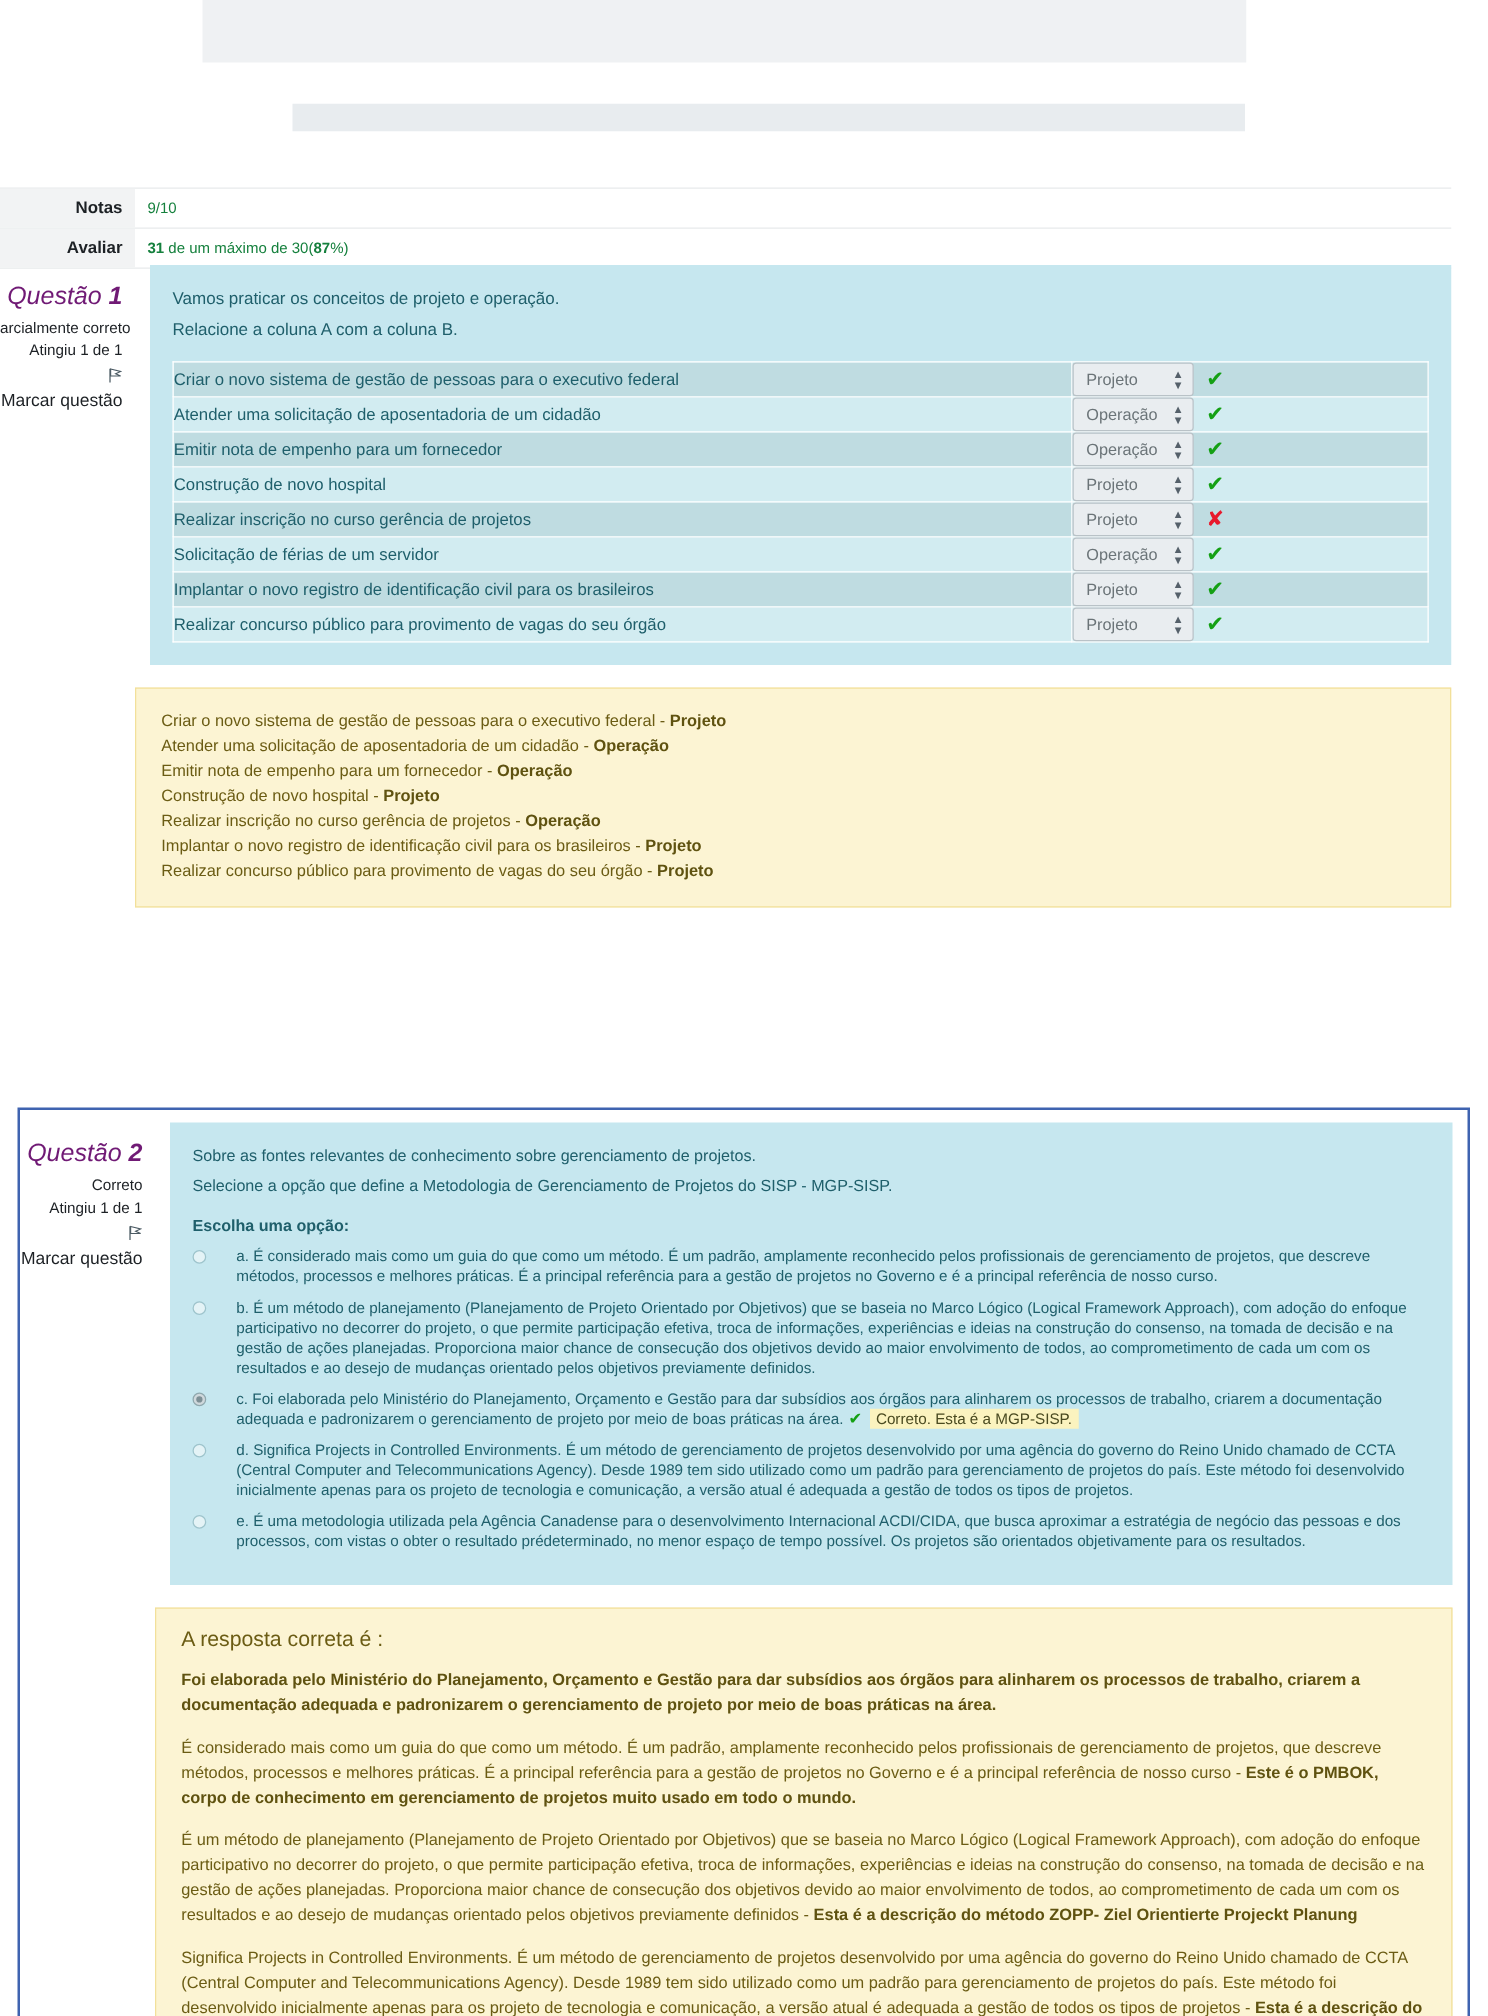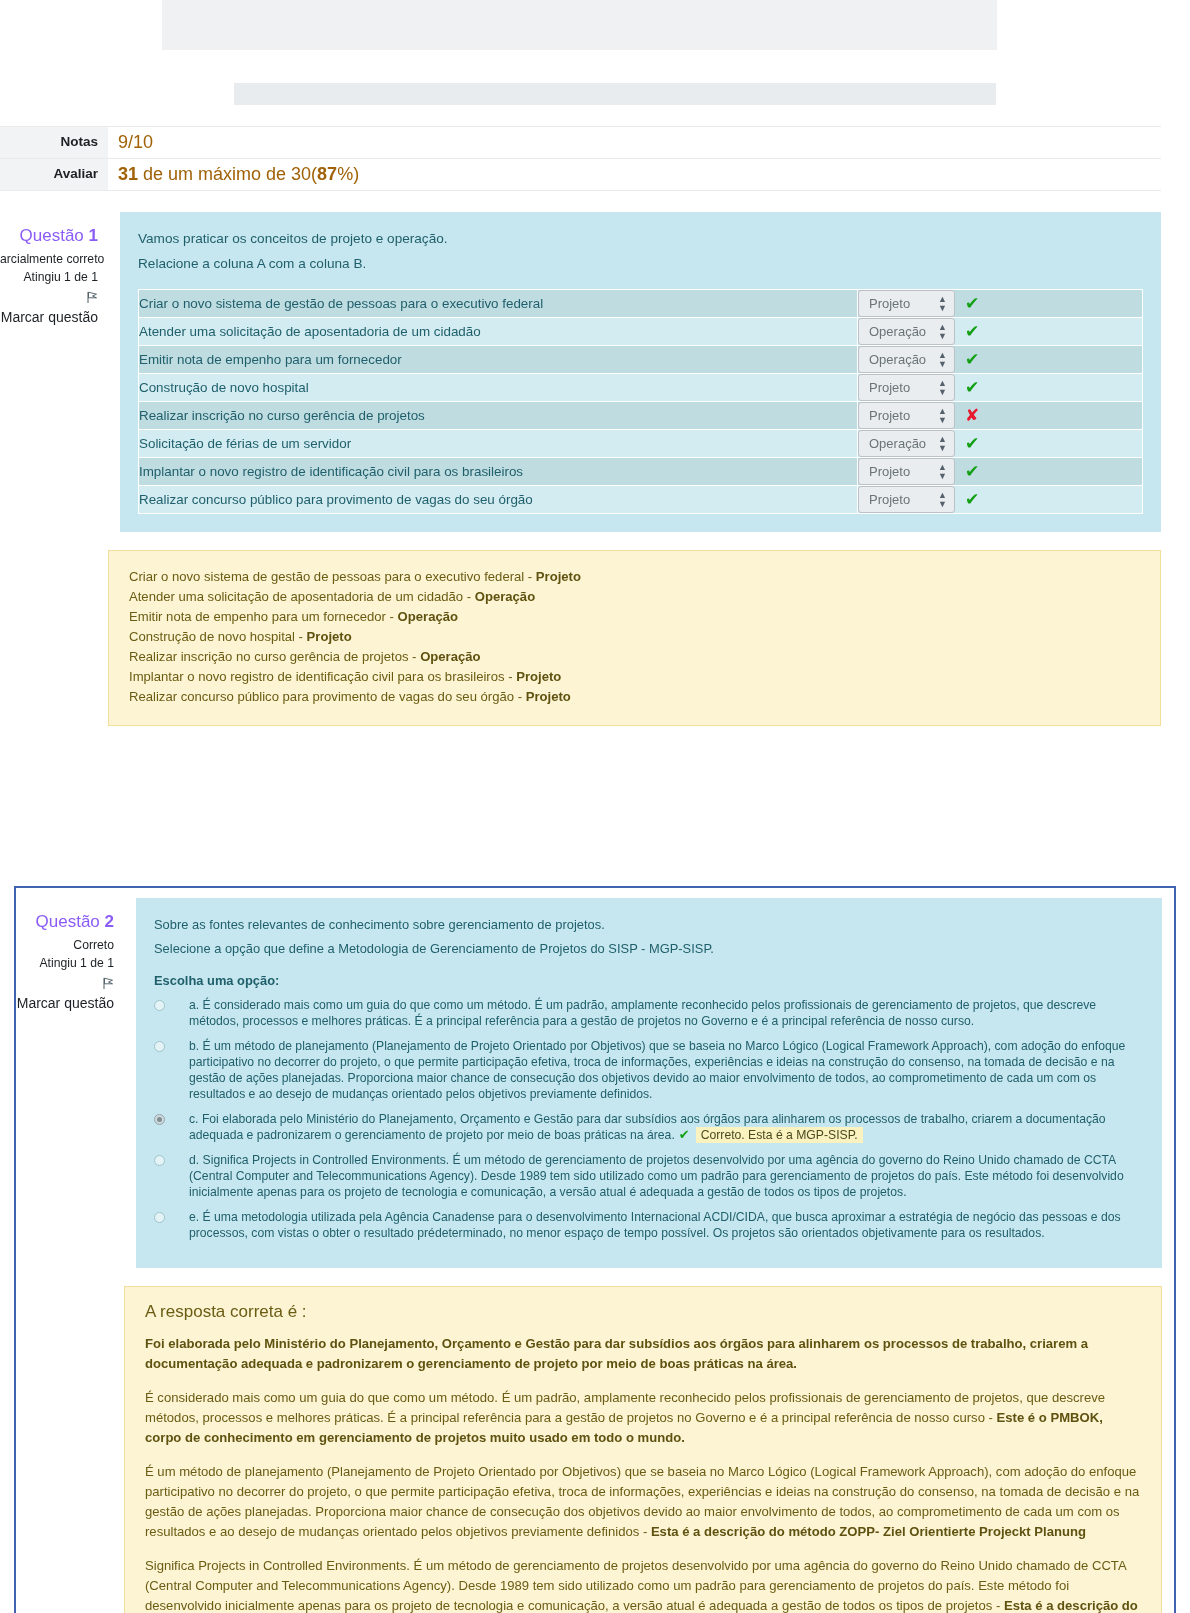--- a/index.html
+++ b/index.html
@@ -33,58 +33,59 @@
   .summary {
     position: absolute; left: 0px; top: 126px;
     width: 1161px;
   }
   .summary-row {
     display: flex;
     align-items: flex-start;
     border-bottom: 1px solid #e8eaec;
     min-height: 31px;
   }
-  .summary-row:first-child { border-top: 1px solid #e8eaec; }
+  .summary-row:first-child { border-top: 1px solid #e8eaec; margin-top: 24px; }
   .summary-th {
     width: 108px;
     flex: 0 0 108px;
     background: #f2f3f4;
     text-align: right;
     padding: 7px 10px 7px 4px;
     font-size: 13.5px;
     font-weight: bold;
     color: #1d2125;
     align-self: stretch;
   }
   .summary-td {
     padding: 7px 0 7px 10px;
-    font-size: 18px;
-    color: #a16207;
+    font-size: 12px;
+    color: #15803d;
     line-height: 17px;
   }
   .summary-td b { font-weight: bold; }
 
   
   .question {
     position: absolute;
     display: flex;
     align-items: flex-start;
   }
   .q-info {
     flex: 0 0 108px;
     width: 108px;
     text-align: right;
     padding-right: 10px;
     padding-top: 14px;
   }
   .q-number {
-    font-size: 17px;
-    color: #8b5cf6;
+    font-size: 20px;
+    color: #701a75;
     margin-bottom: 6px;
     white-space: nowrap;
+    font-style: italic;
   }
   .q-number b { font-weight: bold; }
   .q-state {
     font-size: 12.2px;
     color: #1d2125;
     margin-bottom: 4px;
     white-space: nowrap;
   }
   .q-grade {
     font-size: 12.2px;

